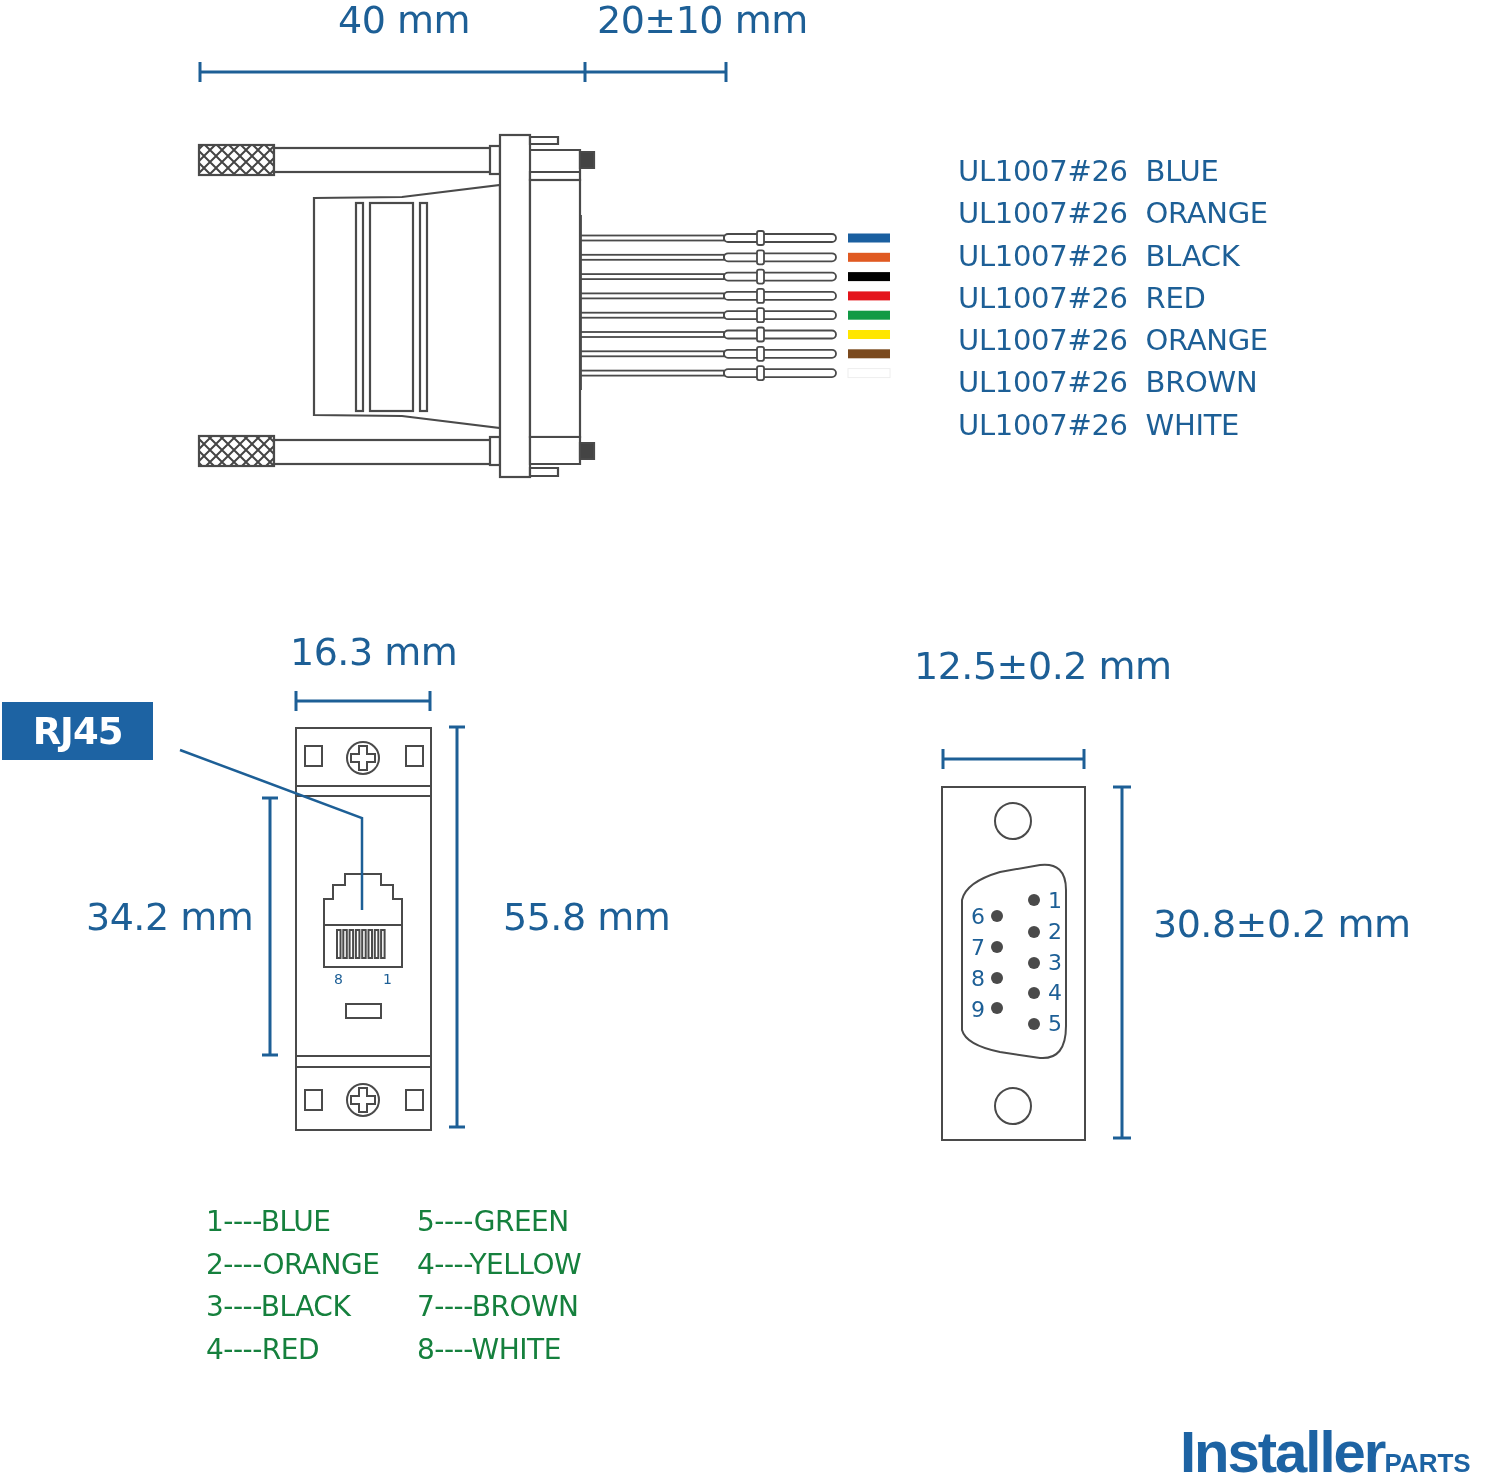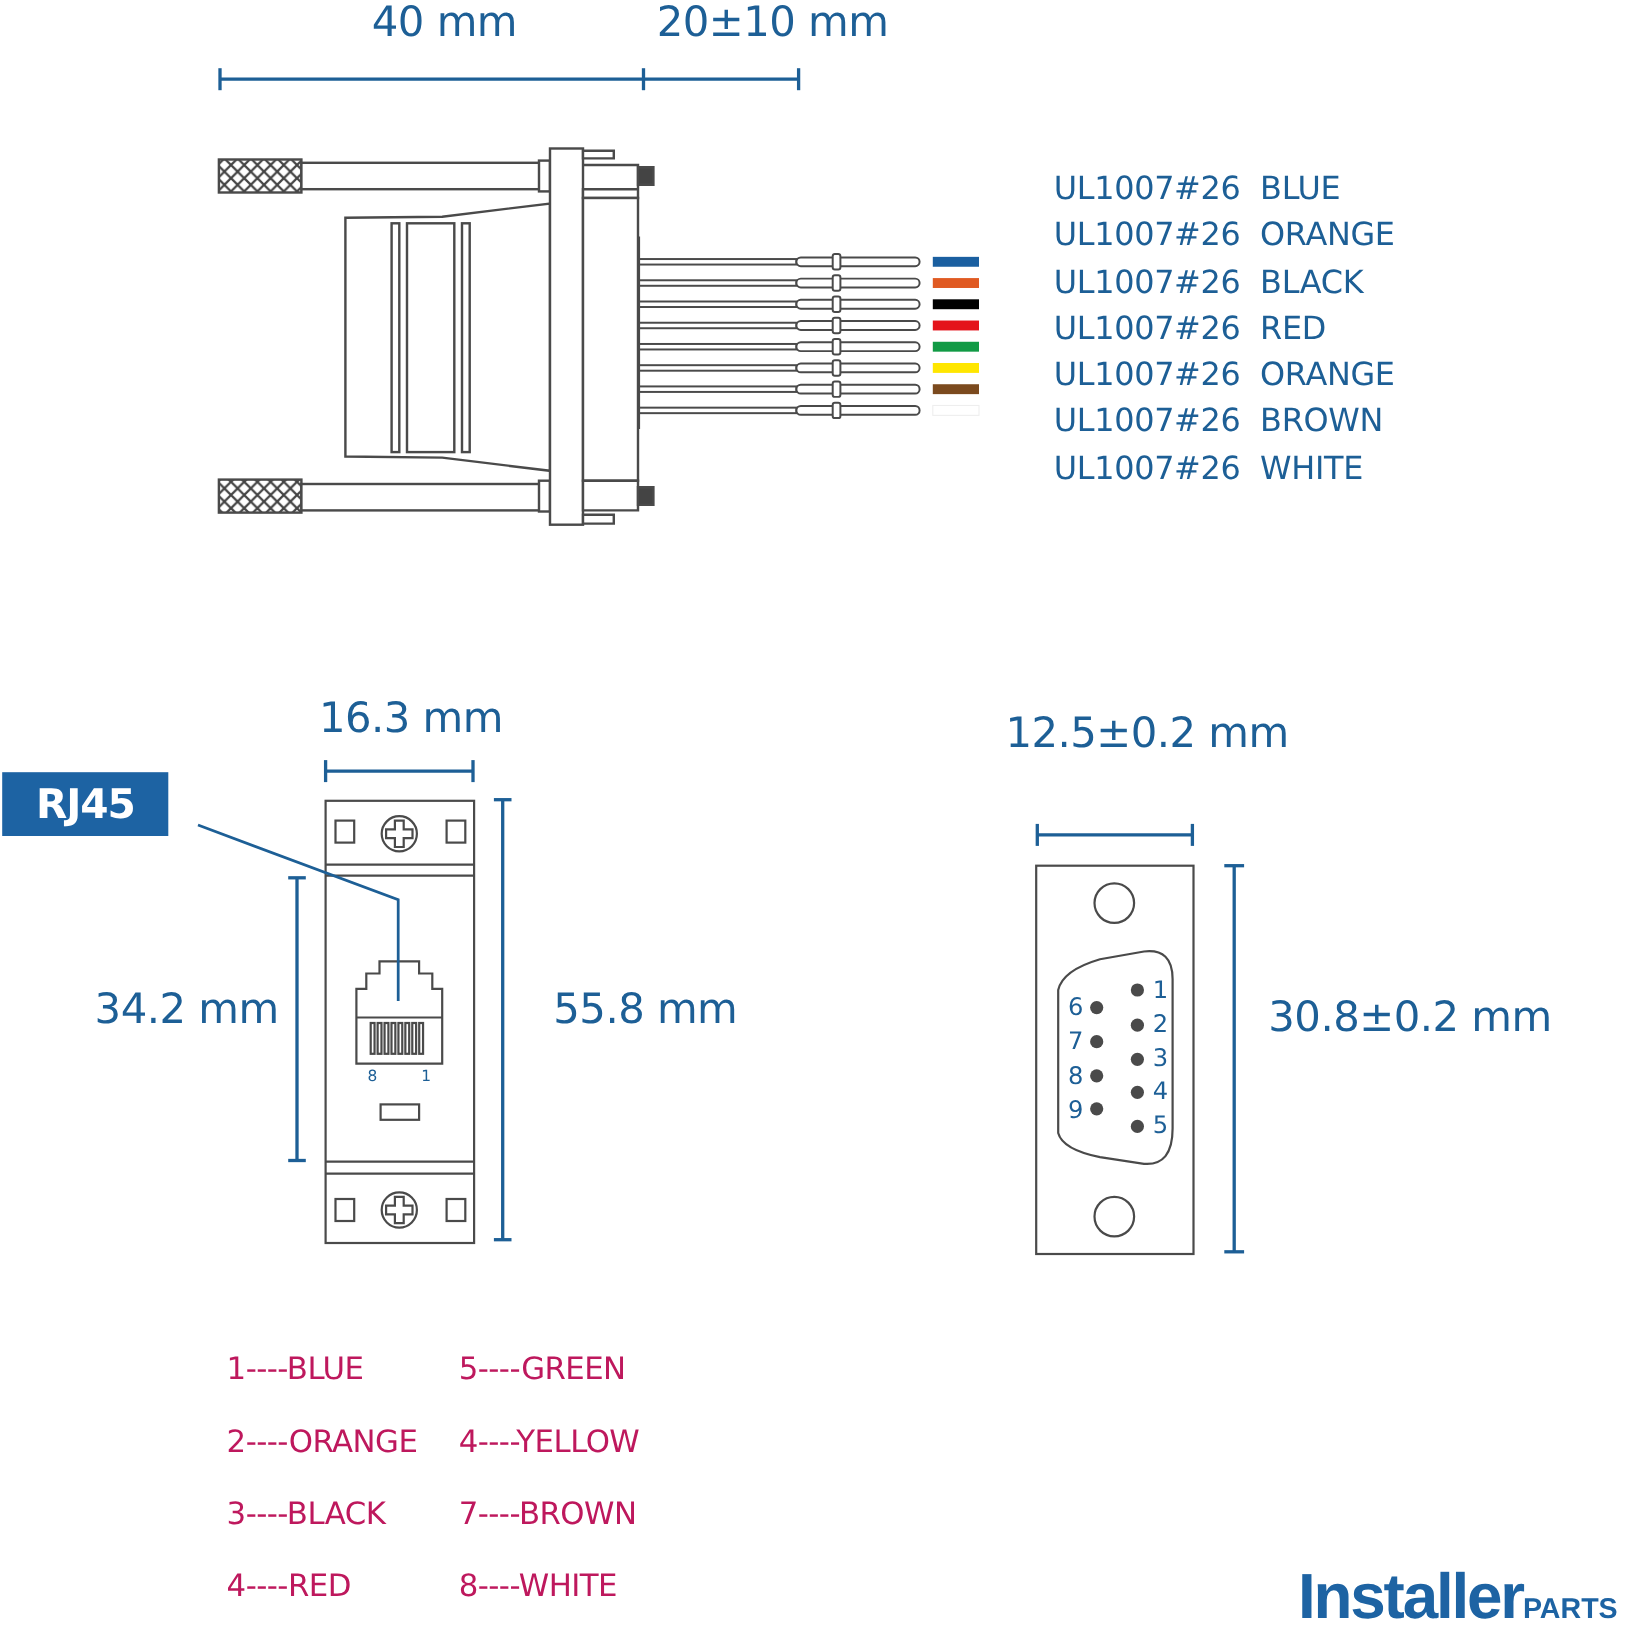--- a/index.html
+++ b/index.html
@@ -1,21 +1,21 @@
 <!DOCTYPE html>
 <html><head>
 <meta charset="utf-8">
 <style>
   html, body { margin:0; padding:0; background:#ffffff; }
   body { width:1500px; height:1477px; position:relative; overflow:hidden;
          font-family:"DejaVu Sans","Liberation Sans",sans-serif; color:#1d5f96; }
   .abs { position:absolute; }
   .dim { font-size:38px; color:#1d5f96; letter-spacing:-0.5px; white-space:nowrap; }
   .wire-label { font-size:29px; color:#1d5f96; line-height:42.3px; white-space:pre; letter-spacing:-0.3px; }
-  .pin-label { font-size:28px; color:#be185d; line-height:42.5px; white-space:pre; letter-spacing:-0.5px;margin-top:23px; }
+  .pin-label { font-size:28px; color:#15803d; line-height:42.5px; white-space:pre; letter-spacing:-0.5px; }
   svg.canvas { position:absolute; left:0; top:0; }
   .rj45-badge { position:absolute; left:2px; top:702px; width:151px; height:58px; background:#1d63a3;
                 color:#fff; font-size:37px; font-weight:bold; display:flex; align-items:center; justify-content:center; letter-spacing:-1px; }
   .logo { position:absolute; left:1180px; top:1418px; color:#1d63a3; white-space:nowrap; }
   .logo .big { font-size:58px; font-weight:bold; letter-spacing:-2px; font-family:"Liberation Sans","DejaVu Sans",sans-serif; }
   .logo .small { font-size:26px; font-weight:bold; font-family:"Liberation Sans","DejaVu Sans",sans-serif; }
   .rj-pin { font-size:14px; color:#1d5f96; }
   .db-pin { font-size:22px; color:#1d5f96; }
 </style>
 </head>

